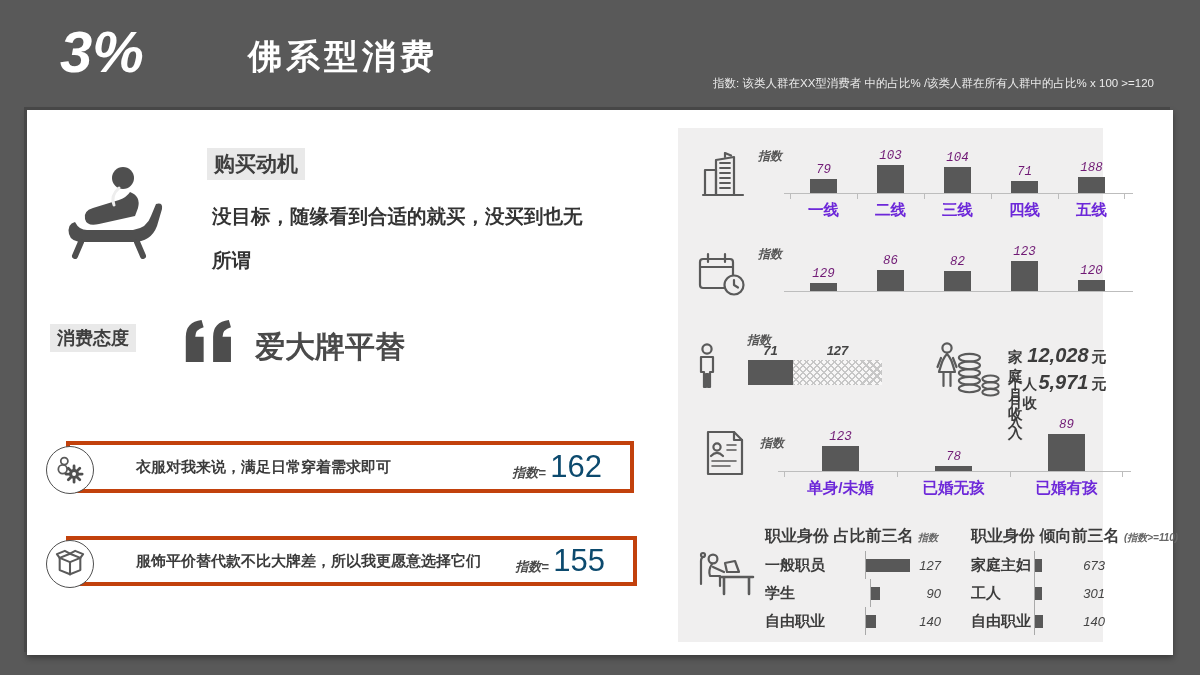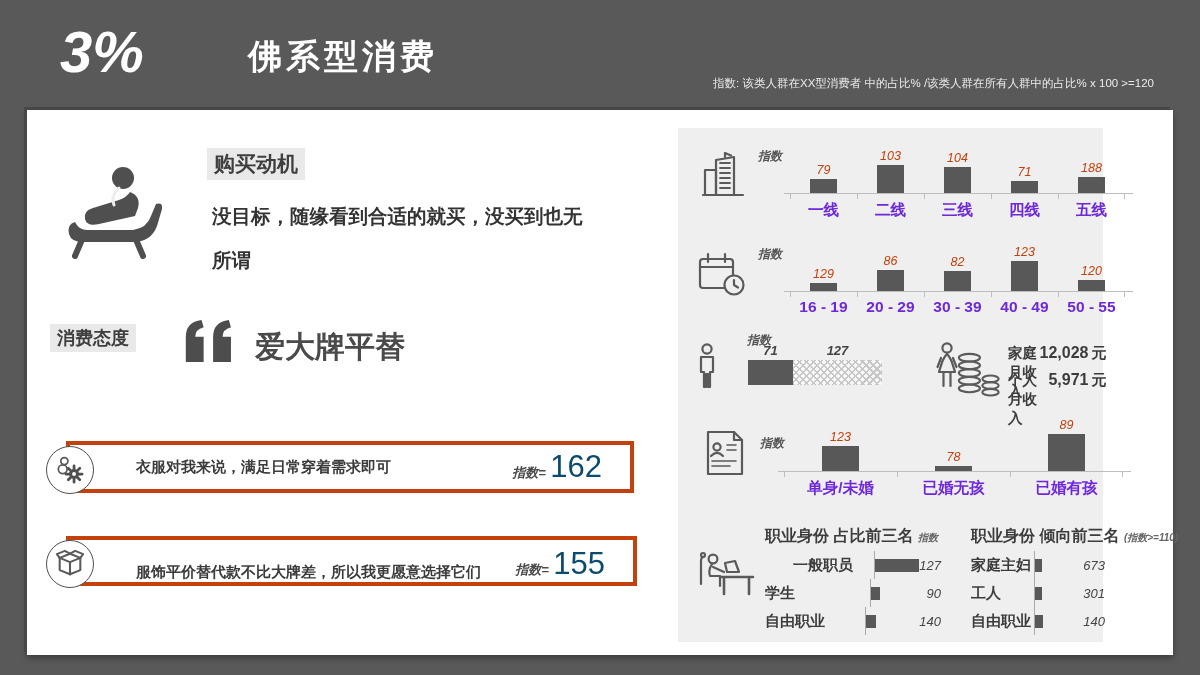--- a/index.html
+++ b/index.html
@@ -19,53 +19,53 @@
   
   .hl { background:#e9e9e9; padding:2px 7px; font-weight:700; color:#3e3e3e; display:inline-block; }
   .mot-title { left:180px; top:38px; font-size:21px; }
   .mot-text { left:185px; top:84px; width:375px; font-size:19.5px; font-weight:700; line-height:44px; color:#333; }
   .att-label { left:23px; top:214px; font-size:18px; }
   .quote-svg { left:156px; top:210px; }
   .quote-text { left:228px; top:212px; font-size:30px; font-weight:700; line-height:49px; color:#4a4a4a; }
 
   .stmt { border:4px solid #c2410c; background:#fff; display:flex; align-items:center; }
   .stmt1 { left:39px; top:331px; width:568px; height:52px; }
-  .stmt2 { left:39px; top:426px; width:571px; height:50px;align-items:flex-end; }
+  .stmt2 { left:39px; top:426px; width:571px; height:50px; }
   .stmt-text { font-size:15px; font-weight:700; color:#3b3b3b; margin-left:66px; }
   .stmt-idx { margin-left:auto; margin-right:28px; white-space:nowrap; }
   .idx-eq { font-size:13px; font-style:italic; font-weight:600; color:#4a4a4a; }
   .idx-num { font-size:31px; color:#0c4a6e; }
   .stmt-circle { position:absolute; width:48px; height:48px; border:1.6px solid #4f4f4f; border-radius:50%;
                  background:#fff; display:flex; align-items:center; justify-content:center; }
   .circ1 { left:-24px; top:1px; }
   .circ2 { left:-24px; top:0px; }
 
   
   #panel { left:678px; top:128px; width:425px; height:514px; background:#f0efef; }
   .idx-label { font-size:12px; font-style:italic; font-weight:600; color:#555; }
 
   .chart .bars { display:flex; align-items:flex-end; border-bottom:1px solid #bdbdbd; padding:0 8px 0 6px; }
   .bgroup { display:flex; flex-direction:column; align-items:center; justify-content:flex-end; }
-  .bval { font-size:12.5px; font-style:italic; color:#c2410c; margin-bottom:2px; }
+  .bval { font-size:12.5px; font-style:italic; color:#701a75; margin-bottom:2px;font-family:Liberation Mono, monospace; }
   .bar { background:#585858; }
   .chart .labels { display:flex; padding:0 8px 0 6px; }
   .lcell { text-align:center; font-weight:700; font-size:15.5px; color:#6d28d9; position:relative; padding-top:6px; }
   .lcell::before { content:""; position:absolute; left:0; top:0; width:1px; height:5px; background:#bdbdbd; }
   .lcell:last-child::after { content:""; position:absolute; right:0; top:0; width:1px; height:5px; background:#bdbdbd; }
 
   .gender-bars { left:70px; top:232px; height:25px; display:flex; }
   .gbar-solid { background:#585858; height:100%; }
   .gbar-pattern { height:100%; background-color:#f8f7f7;
     background-image:repeating-linear-gradient(45deg,#c7c7c7 0 1.5px,transparent 1.5px 5px),
                      repeating-linear-gradient(135deg,#c7c7c7 0 1.5px,transparent 1.5px 5px); }
   .gval { font-size:13px; font-style:italic; font-weight:600; color:#444; text-align:center; }
 
   .income-line { display:flex; align-items:baseline; font-weight:700; color:#3c3c3c; }
   .inc-label { font-size:14.5px; }
-  .inc-val { font-size:16px; width:66px; text-align:left; }
+  .inc-val { font-size:20px; width:66px; text-align:left;font-style:italic; }
   .inc-unit { font-size:15px; margin-left:3px; }
 
   .occ { }
   .occ-head { font-size:16px; font-weight:700; color:#3c3c3c; white-space:nowrap; }
   .occ-sub { font-size:10px; font-style:italic; font-weight:700; color:#666; }
   .occ-body { margin-top:4px; }
   .occ-row { display:flex; align-items:center; height:28px; }
   .occ-label { font-size:15px; font-weight:700; color:#3c3c3c; }
   .occ-barcell { border-left:1px solid #a9a9a9; height:100%; display:flex; align-items:center; width:62px; }
   .occ-bar { height:13px; background:#585858; }
@@ -208,27 +208,20 @@
         </div>
         <div class="bgroup" style="width: 67px;">
           <div class="bval">123</div>
           <div class="bar" style="width: 27px; height: 30px;"></div>
         </div>
         <div class="bgroup" style="width: 67px;">
           <div class="bval">120</div>
           <div class="bar" style="width: 27px; height: 11px;"></div>
         </div>
       </div>
-    <div class="labels">
-        <div class="lcell" style="width: 67px;">16 - 19</div>
-        <div class="lcell" style="width: 67px;">20 - 29</div>
-        <div class="lcell" style="width: 67px;">30 - 39</div>
-        <div class="lcell" style="width: 67px;">40 - 49</div>
-        <div class="lcell" style="width: 67px;">50 - 55</div>
-      </div>
   </div>
 
   <svg class="abs icon" style="left:18px;top:215px" width="22" height="48" viewBox="0 0 22 48" stroke-width="1.8">
     <circle cx="11" cy="6" r="4.6"></circle>
     <path d="M5 14 H17 V29 H14 V44 H12 V31 H10 V44 H8 V29 H5 Z"></path>
   </svg>
   <span class="abs idx-label" style="left:69px;top:204px">指数</span>
   <span class="abs gval" style="left:70px;top:215px;width:45px">71</span>
   <span class="abs gval" style="left:115px;top:215px;width:89px">127</span>
   <div class="abs gender-bars">
@@ -303,21 +296,21 @@
     <path d="M24 31 H57 M28 31 V48 M53 31 V48" stroke-width="2.6"></path>
   </svg>
 
   <div class="abs occ" style="left:87px;top:398px;width:176px">
     <div class="occ-head">
       <span>职业身份 占比前三名</span>
       <span class="occ-sub">指数</span>
     </div>
     <div class="occ-body">
         <div class="occ-row">
-          <div class="occ-label" style="width: 115px; margin-left: 28px;">一般职员</div>
+          <div class="occ-label" style="width: 115px;">一般职员</div>
           <div class="occ-barcell">
             <div class="occ-bar" style="width: 44px;"></div>
           </div>
           <div class="occ-val">127</div>
         </div>
         <div class="occ-row">
           <div class="occ-label" style="width: 115px;">学生</div>
           <div class="occ-barcell">
             <div class="occ-bar" style="width: 9px;"></div>
           </div>

